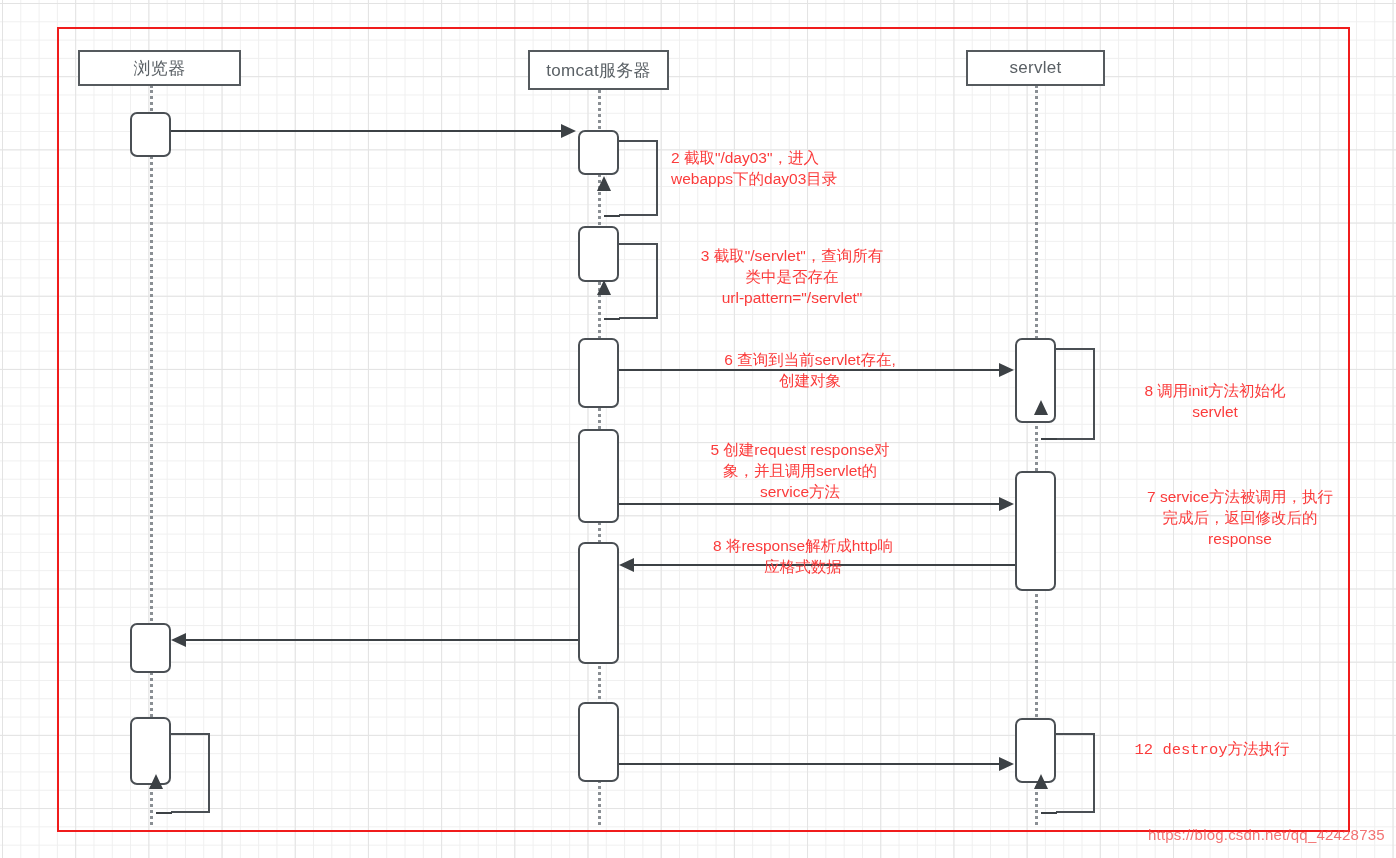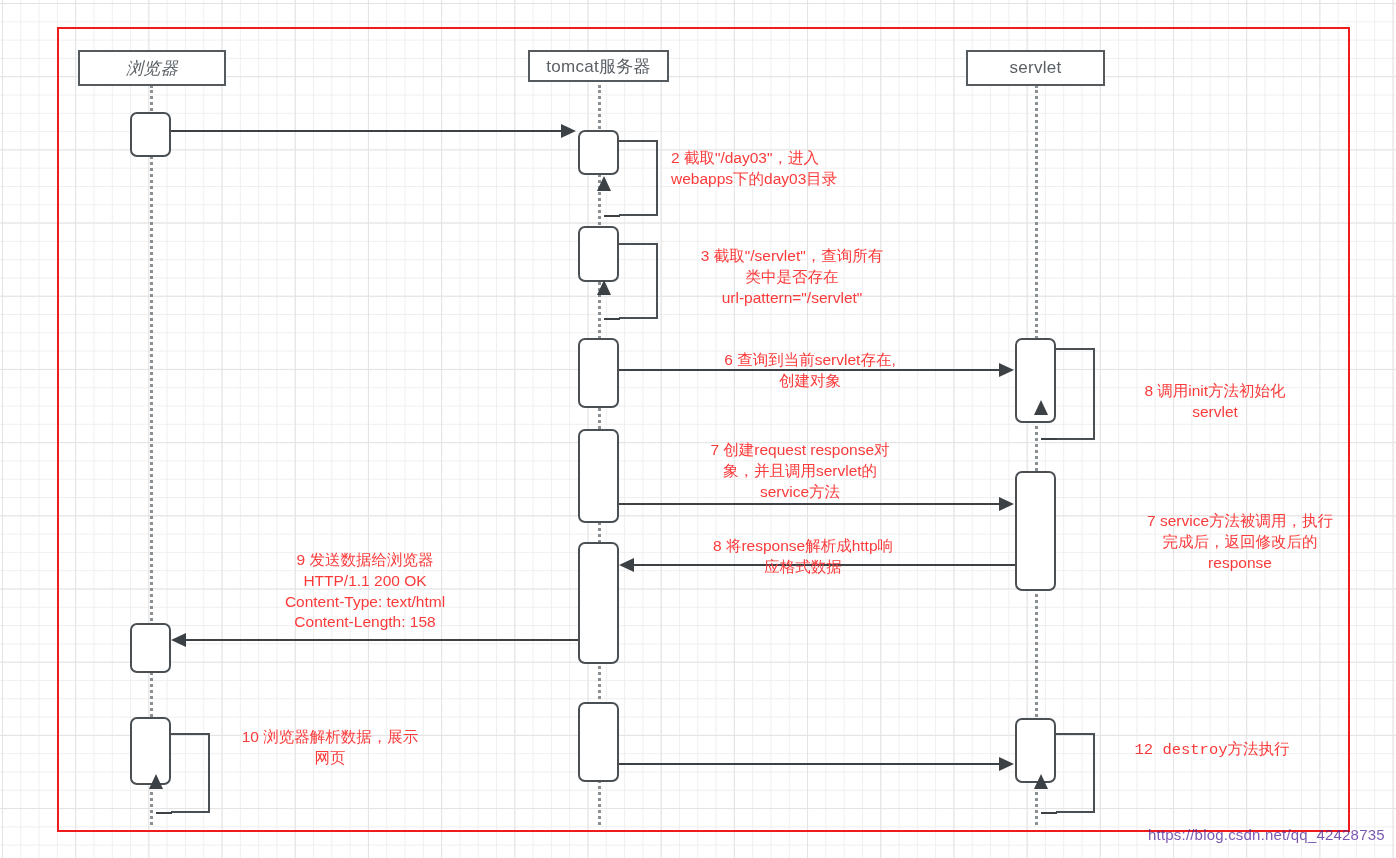--- a/index.html
+++ b/index.html
@@ -116,45 +116,45 @@
     font-size: 15.5px;
     line-height: 1.34;
     text-align: center;
     white-space: pre-line;
   }
   
   #watermark {
     position: absolute;
     left: 1148px;
     top: 826px;
-    color: #4c1d95;
+    color: #ef4444;
     font-size: 15px;
     opacity: .75;
     letter-spacing: .2px;
     white-space: nowrap;
   }
 </style>
 </head>
 <body>
 
 <div id="canvas">
 
   <div id="grid"></div>
 
   <div id="frame"></div>
 
   <div class="lifeline" style="left:150px; top:85px; height:740px;"></div>
   <div class="lifeline" style="left:598px; top:85px; height:740px;"></div>
   <div class="lifeline" style="left:1035px; top:85px; height:740px;"></div>
 
-  <div class="actor-box" style="left:78px; top:50px; width:148px; height:36px;font-style:italic;">
+  <div class="actor-box" style="left:78px; top:50px; width:163px; height:36px;">
     <span>浏览器</span>
   </div>
 
-  <div class="actor-box" style="left:528px; top:50px; width:141px; height:32px;">
+  <div class="actor-box" style="left:528px; top:50px; width:141px; height:40px;">
     <span>tomcat服务器</span>
   </div>
 
   <div class="actor-box" style="left:966px; top:50px; width:139px; height:36px;">
     <span>servlet</span>
   </div>
 
   <div class="activation" style="left:130px; top:112px; width:41px; height:45px;"></div>
 
   <div class="activation" style="left:130px; top:623px; width:41px; height:50px;"></div>
@@ -201,45 +201,39 @@
 创建对象</div>
 
   <div class="selfloop" style="left:1056px; top:348px; width:39px; height:92px;"></div>
   <div class="arrow-up" style="left:1034px; top:400px;"></div>
   <div class="msgline" style="left:1041px; top:438px; width:16px;"></div>
   <div class="label" style="left:1110px; top:381px; width:210px;">8 调用init方法初始化
 servlet</div>
 
   <div class="msgline" style="left:619px; top:503px; width:380px;"></div>
   <div class="arrow-right" style="left:999px; top:497px;"></div>
-  <div class="label" style="left:660px; top:440px; width:280px;">7 创建request response对
+  <div class="label" style="left:660px; top:440px; width:280px;">5 创建request response对
 象，并且调用servlet的
 service方法</div>
 
-  <div class="label" style="left:1105px; top:487px; width:270px;margin-top:24px;">7 service方法被调用，执行
+  <div class="label" style="left:1105px; top:487px; width:270px;">7 service方法被调用，执行
 完成后，返回修改后的
 response</div>
 
   <div class="msgline" style="left:634px; top:564px; width:381px;"></div>
   <div class="arrow-left" style="left:619px; top:558px;"></div>
   <div class="label" style="left:668px; top:536px; width:270px;">8 将response解析成http响
 应格式数据</div>
 
   <div class="msgline" style="left:186px; top:639px; width:392px;"></div>
   <div class="arrow-left" style="left:171px; top:633px;"></div>
-  <div class="label" style="left:205px; top:550px; width:320px;">9 发送数据给浏览器
-HTTP/1.1 200 OK
-Content-Type: text/html
-Content-Length: 158</div>
 
   <div class="selfloop" style="left:171px; top:733px; width:39px; height:80px;"></div>
   <div class="arrow-up" style="left:149px; top:774px;"></div>
   <div class="msgline" style="left:156px; top:812px; width:16px;"></div>
-  <div class="label" style="left:215px; top:727px; width:230px;">10 浏览器解析数据，展示
-网页</div>
 
   <div class="msgline" style="left:619px; top:763px; width:380px;"></div>
   <div class="arrow-right" style="left:999px; top:757px;"></div>
 
   <div class="selfloop" style="left:1056px; top:733px; width:39px; height:80px;"></div>
   <div class="arrow-up" style="left:1034px; top:774px;"></div>
   <div class="msgline" style="left:1041px; top:812px; width:16px;"></div>
   <div class="label" style="left:1112px; top:740px; width:200px;font-family:Liberation Mono, monospace;">12 destroy方法执行</div>
 
   <div id="watermark">https://blog.csdn.net/qq_42428735</div>

